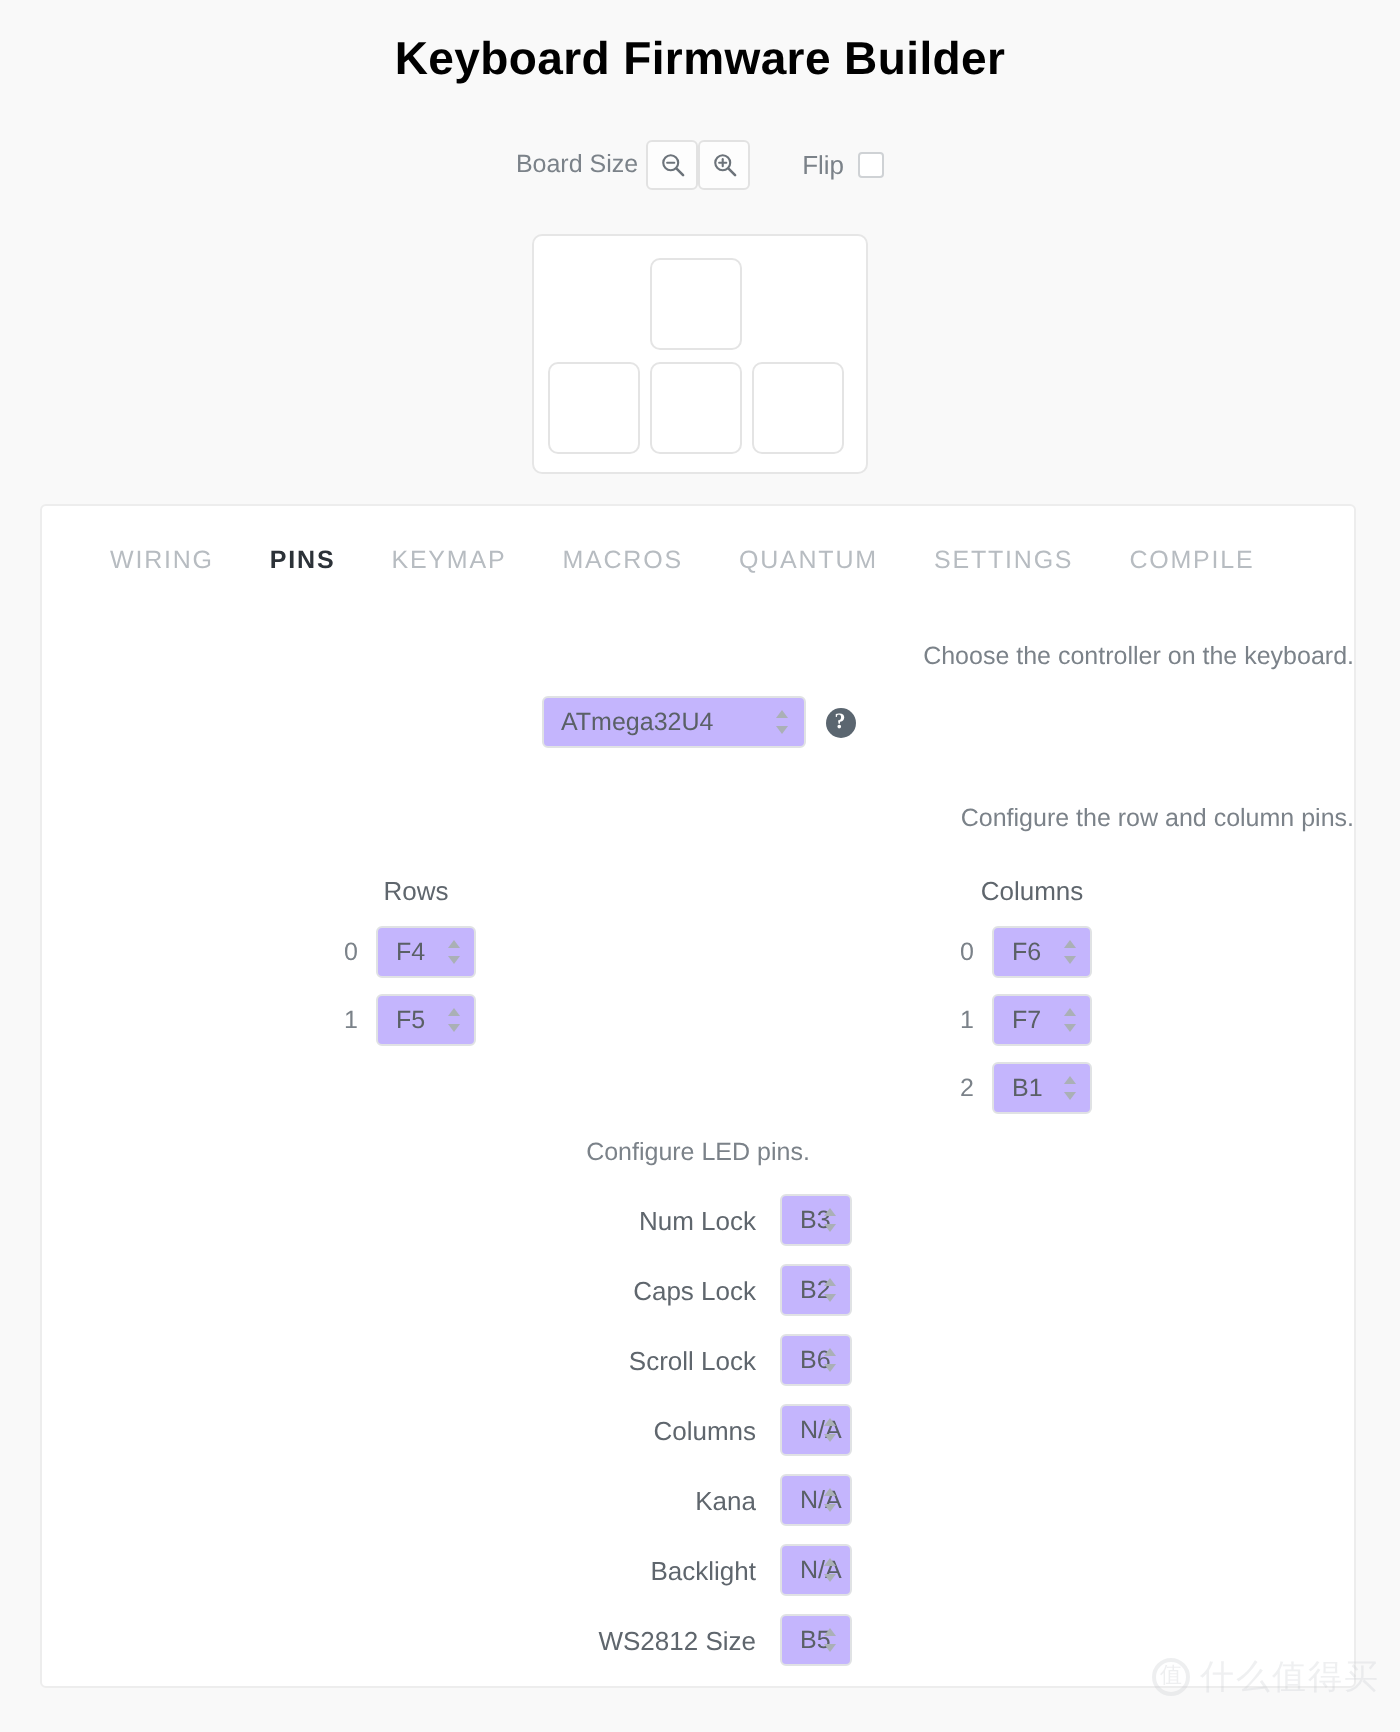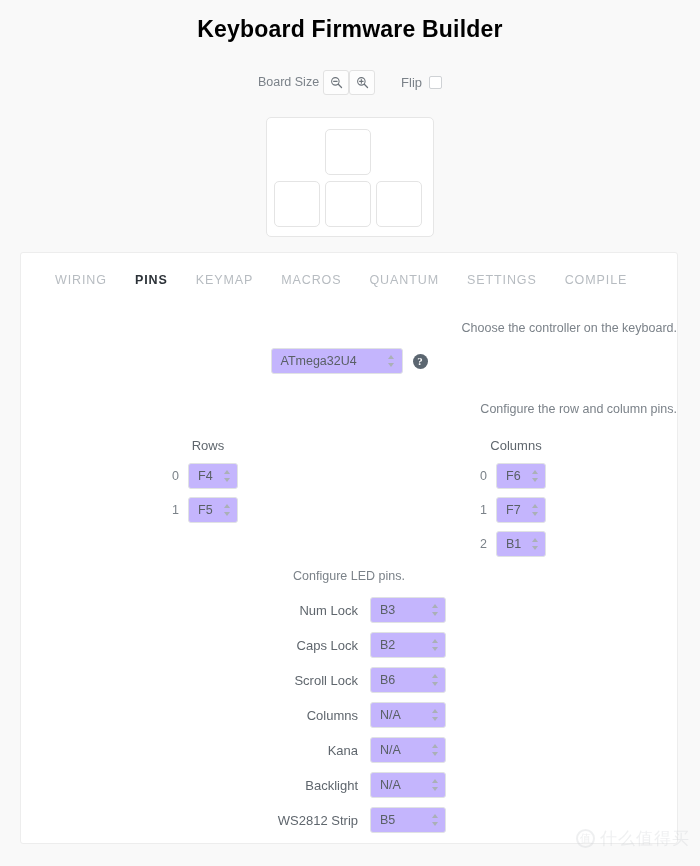--- a/index.html
+++ b/index.html
@@ -133,21 +133,21 @@
     border: 1px solid #e0e2e4;
     border-radius: 3px;
     padding: 0 22px 0 9px;
     font-size: 12.5px;
     color: #5a6066;
     cursor: pointer;
     white-space: nowrap;
   }
   .sel.wide { width: 132px; }
   .sel.pin  { width: 50px; }
-  .sel.led  { width: 76px; }
+  .sel.led  { width: 36px; }
   .sel .spin {
     position: absolute;
     right: 7px; top: 50%;
     transform: translateY(-50%);
     width: 7px; height: 12px;
     display: flex; flex-direction: column;
     justify-content: space-between; align-items: center;
   }
   .spin i {
     display: block;
@@ -434,21 +434,21 @@
           <span class="led-label">Backlight</span>
           <div class="sel led">
             <span>N/A</span>
             <span class="spin">
               <i class="up"></i>
               <i class="down"></i>
             </span>
           </div>
         </div>
         <div class="led-row">
-          <span class="led-label">WS2812 Strip</span>
+          <span class="led-label">WS2812 Size</span>
           <div class="sel led">
             <span>B5</span>
             <span class="spin">
               <i class="up"></i>
               <i class="down"></i>
             </span>
           </div>
         </div>
       </div>
 

